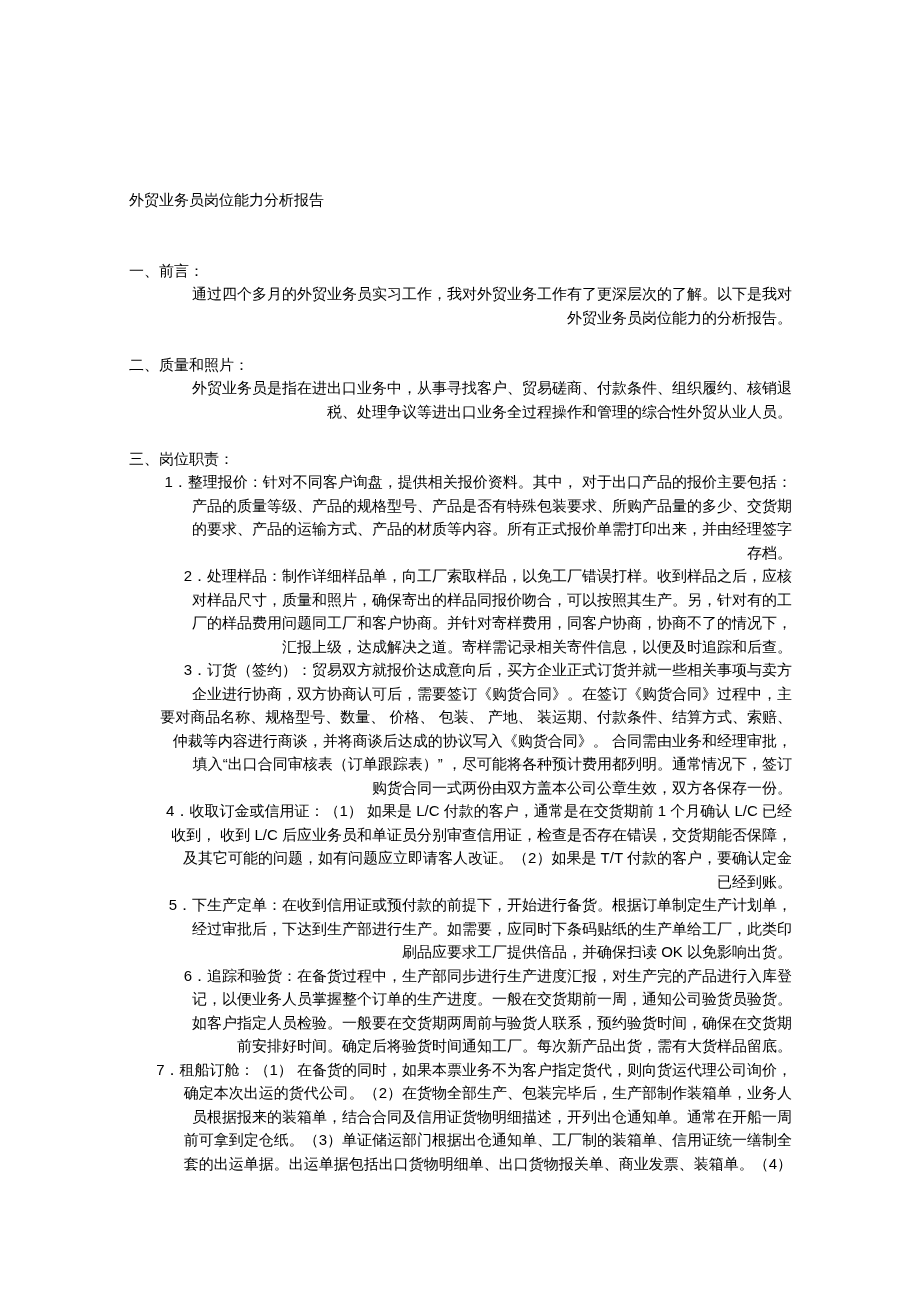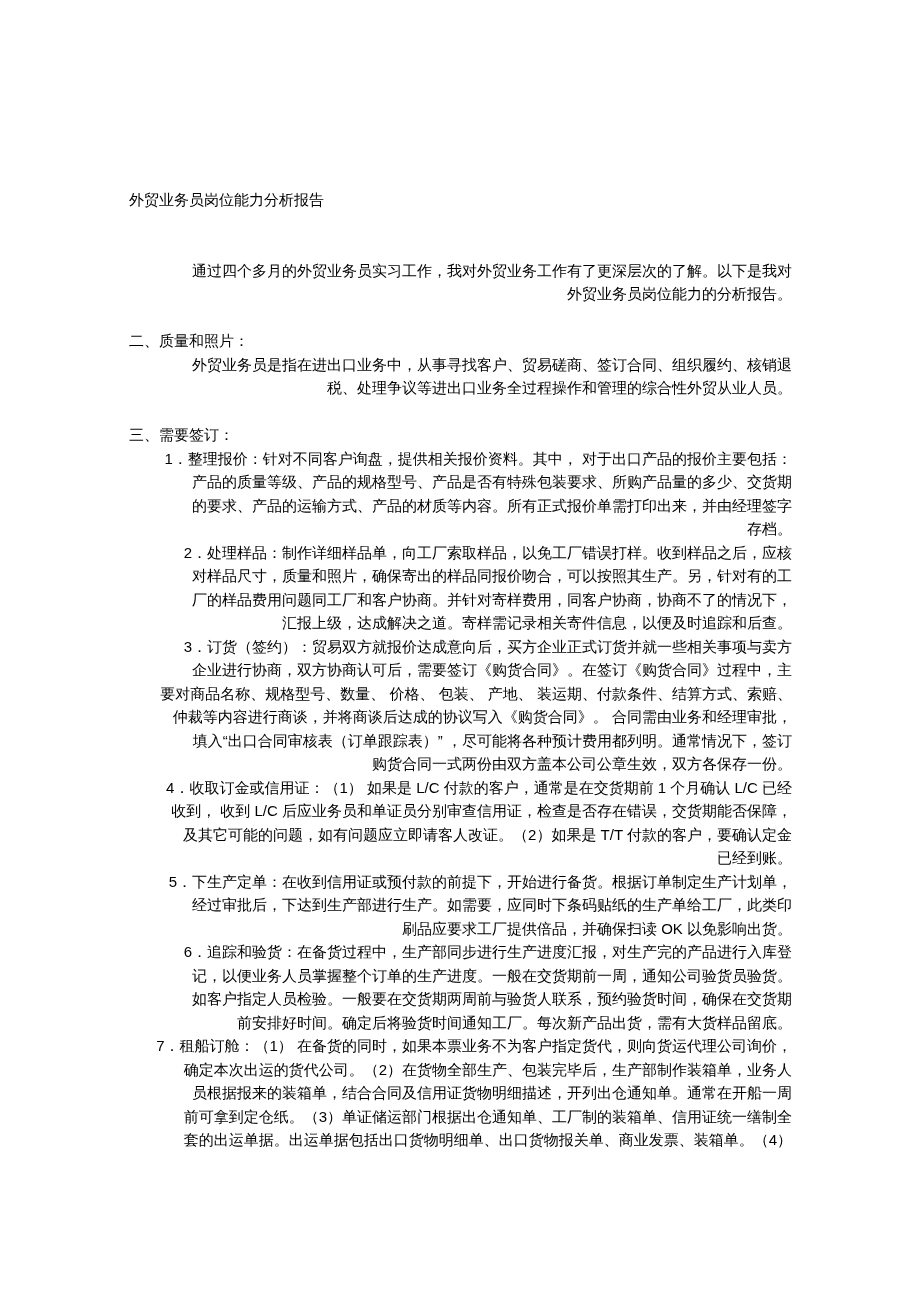--- a/index.html
+++ b/index.html
@@ -45,32 +45,33 @@
   }
 </style>
 </head>
 <body>
 
 <div class="page">
 
   <div class="doc-title">外贸业务员岗位能力分析报告</div>
 
   <section class="doc-section">
+    <div class="section-heading">一、前言：</div>
     <div class="section-body">通过四个多月的外贸业务员实习工作，我对外贸业务工作有了更深层次的了解。以下是我对
 外贸业务员岗位能力的分析报告。</div>
   </section>
 
   <section class="doc-section">
     <div class="section-heading">二、质量和照片：</div>
-    <div class="section-body">外贸业务员是指在进出口业务中，从事寻找客户、贸易磋商、签订合同、组织履约、核销退
+    <div class="section-body">外贸业务员是指在进出口业务中，从事寻找客户、贸易磋商、付款条件、组织履约、核销退
 税、处理争议等进出口业务全过程操作和管理的综合性外贸从业人员。</div>
   </section>
 
   <section class="doc-section">
-    <div class="section-heading">三、需要签订：</div>
+    <div class="section-heading">三、岗位职责：</div>
     <div class="section-body">1．整理报价：针对不同客户询盘，提供相关报价资料。其中， 对于出口产品的报价主要包括：
 产品的质量等级、产品的规格型号、产品是否有特殊包装要求、所购产品量的多少、交货期
 的要求、产品的运输方式、产品的材质等内容。所有正式报价单需打印出来，并由经理签字
 存档。
 2．处理样品：制作详细样品单，向工厂索取样品，以免工厂错误打样。收到样品之后，应核
 对样品尺寸，质量和照片，确保寄出的样品同报价吻合，可以按照其生产。另，针对有的工
 厂的样品费用问题同工厂和客户协商。并针对寄样费用，同客户协商，协商不了的情况下，
 汇报上级，达成解决之道。寄样需记录相关寄件信息，以便及时追踪和后查。
 3．订货（签约）：贸易双方就报价达成意向后，买方企业正式订货并就一些相关事项与卖方
 企业进行协商，双方协商认可后，需要签订《购货合同》。在签订《购货合同》过程中，主

